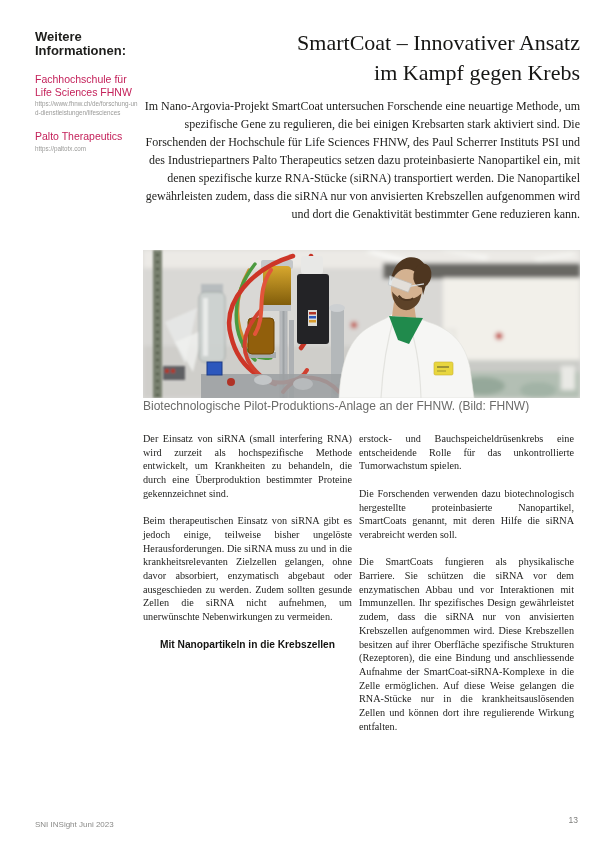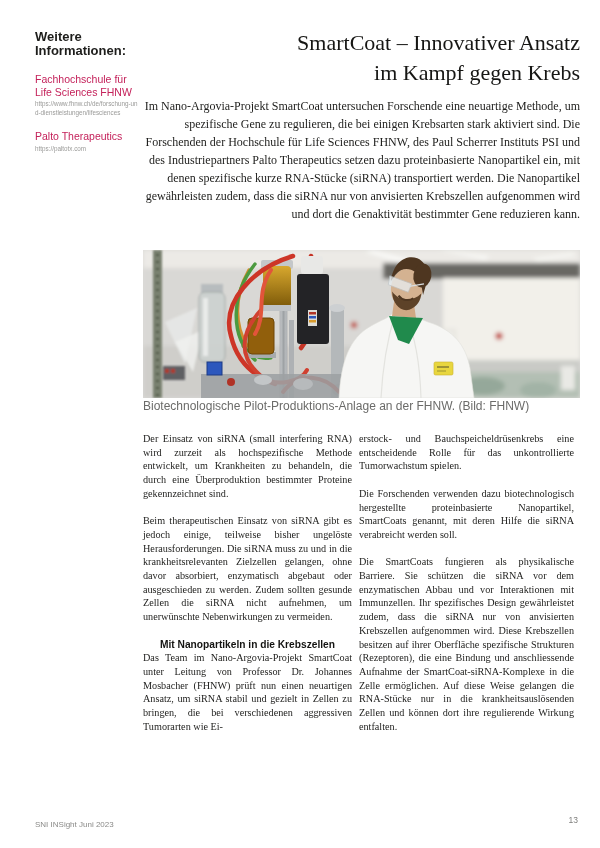--- a/index.html
+++ b/index.html
@@ -180,21 +180,20 @@
         </g>
       </svg>
     </figure>
     <figcaption class="caption">Biotechnologische Pilot-Produktions-Anlage an der FHNW. (Bild: FHNW)</figcaption>
 
     <div class="columns">
       <div class="col-left">
         <p>Der Einsatz von siRNA (small interfering RNA) wird zurzeit als hochspezifische Methode entwickelt, um Krankheiten zu behandeln, die durch eine Überproduktion bestimmter Proteine gekennzeichnet sind.</p>
         <p>Beim therapeutischen Einsatz von siRNA gibt es jedoch einige, teilweise bisher ungelöste Herausforderungen. Die siRNA muss zu und in die krankheitsrelevanten Zielzellen gelangen, ohne davor absorbiert, enzymatisch abgebaut oder ausgeschieden zu werden. Zudem sollten gesunde Zellen die siRNA nicht aufnehmen, um unerwünschte Nebenwirkungen zu vermeiden.</p>
         <h3 class="col-heading">Mit Nanopartikeln in die Krebszellen</h3>
-        <p>Das Team im Nano-Argovia-Projekt SmartCoat unter Leitung von Professor Dr. Johannes Mosbacher (FHNW) prüft nun einen neuartigen Ansatz, um siRNA stabil und gezielt in Zellen zu bringen, die bei verschiedenen aggressiven Tumorarten wie Ei-</p>
       </div>
       <div class="col-right">
         <p>erstock- und Bauchspeicheldrüsenkrebs eine entscheidende Rolle für das unkontrollierte Tumorwachstum spielen.</p>
         <p>Die Forschenden verwenden dazu biotechnologisch hergestellte proteinbasierte Nanopartikel, SmartCoats genannt, mit deren Hilfe die siRNA verabreicht werden soll.</p>
         <p>Die SmartCoats fungieren als physikalische Barriere. Sie schützen die siRNA vor dem enzymatischen Abbau und vor Interaktionen mit Immunzellen. Ihr spezifisches Design gewährleistet zudem, dass die siRNA nur von anvisierten Krebszellen aufgenommen wird. Diese Krebszellen besitzen auf ihrer Oberfläche spezifische Strukturen (Rezeptoren), die eine Bindung und anschliessende Aufnahme der SmartCoat-siRNA-Komplexe in die Zelle ermöglichen. Auf diese Weise gelangen die RNA-Stücke nur in die krankheitsauslösenden Zellen und können dort ihre regulierende Wirkung entfalten.</p>
       </div>
     </div>
   </main>
 
   <div class="footer-issue">SNI INSight Juni 2023</div>

